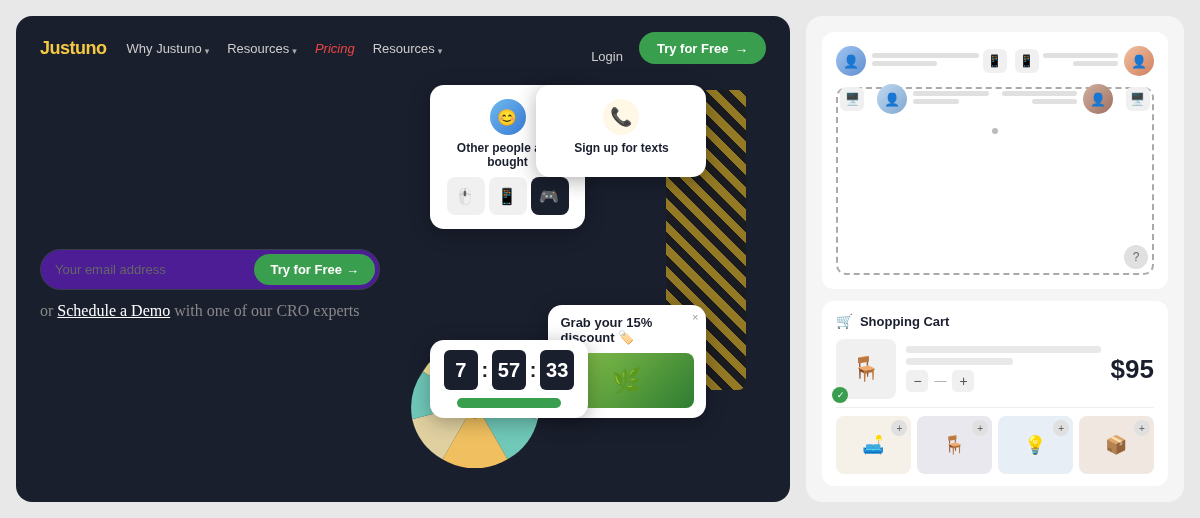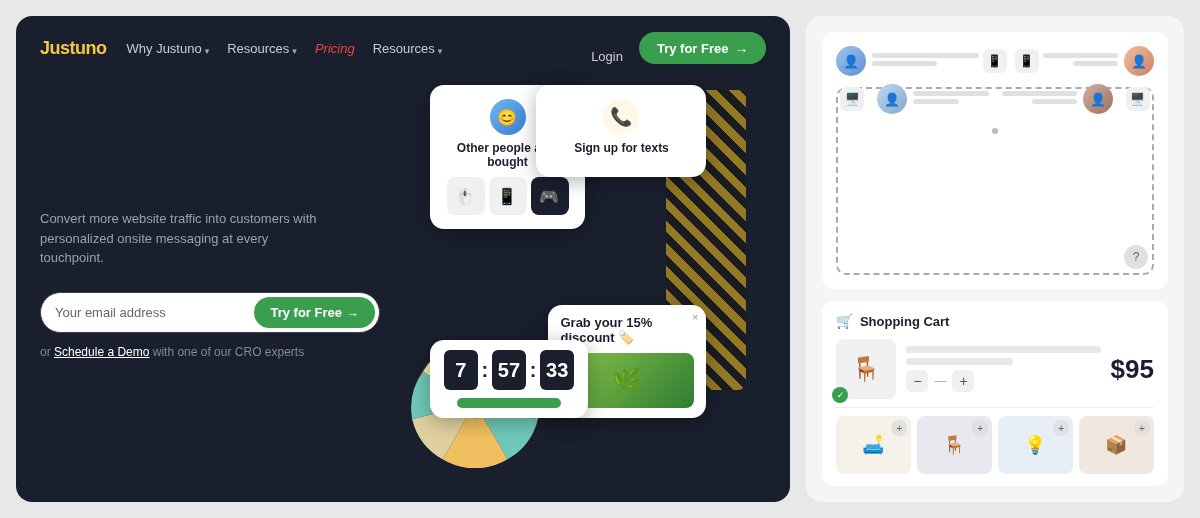--- a/index.html
+++ b/index.html
@@ -108,21 +108,21 @@
     }
     .hero-subtitle {
       font-size: 13px;
       color: #9aa0b0;
       line-height: 1.5;
       margin-bottom: 24px;
       max-width: 280px;
     }
     .email-form {
       display: flex;
-      background: #ffffff;
+      background: #4c1d95;
       border: 1px solid #3a3f4e;
       border-radius: 28px;
       overflow: hidden;
       align-items: center;
       padding: 4px 4px 4px 14px;
       margin-bottom: 12px;
     }
     .email-input {
       background: transparent;
       border: none;
@@ -140,22 +140,23 @@
       padding: 8px 16px;
       font-size: 13px;
       font-weight: 600;
       cursor: pointer;
       display: flex;
       align-items: center;
       gap: 4px;
       white-space: nowrap;
     }
     .demo-text {
-      font-size: 12px;
+      font-size: 16px;
       color: #888;
+      font-family: Liberation Serif, serif;
     }
     .demo-link {
       color: white;
       text-decoration: underline;
       cursor: pointer;
     }
 
     
     .hero-right {
       flex: 1;
@@ -584,21 +585,20 @@
       <span class="login-btn">Login</span>
       <button class="try-btn">
         <span>Try for Free</span>
         <span class="arrow">→</span>
       </button>
     </div>
   </nav>
 
   <div class="hero">
     <div class="hero-left">
-      <p class="hero-subtitle">Convert more website traffic into customers with personalized onsite messaging at every touchpoint.</p>
       <div class="email-form">
         <input class="email-input" type="email" placeholder="Your email address" style="">
         <button class="form-try-btn">
           <span>Try for Free</span>
           <span>→</span>
         </button>
       </div>
       <p class="demo-text">
         <span>or</span>
         <span> </span>

